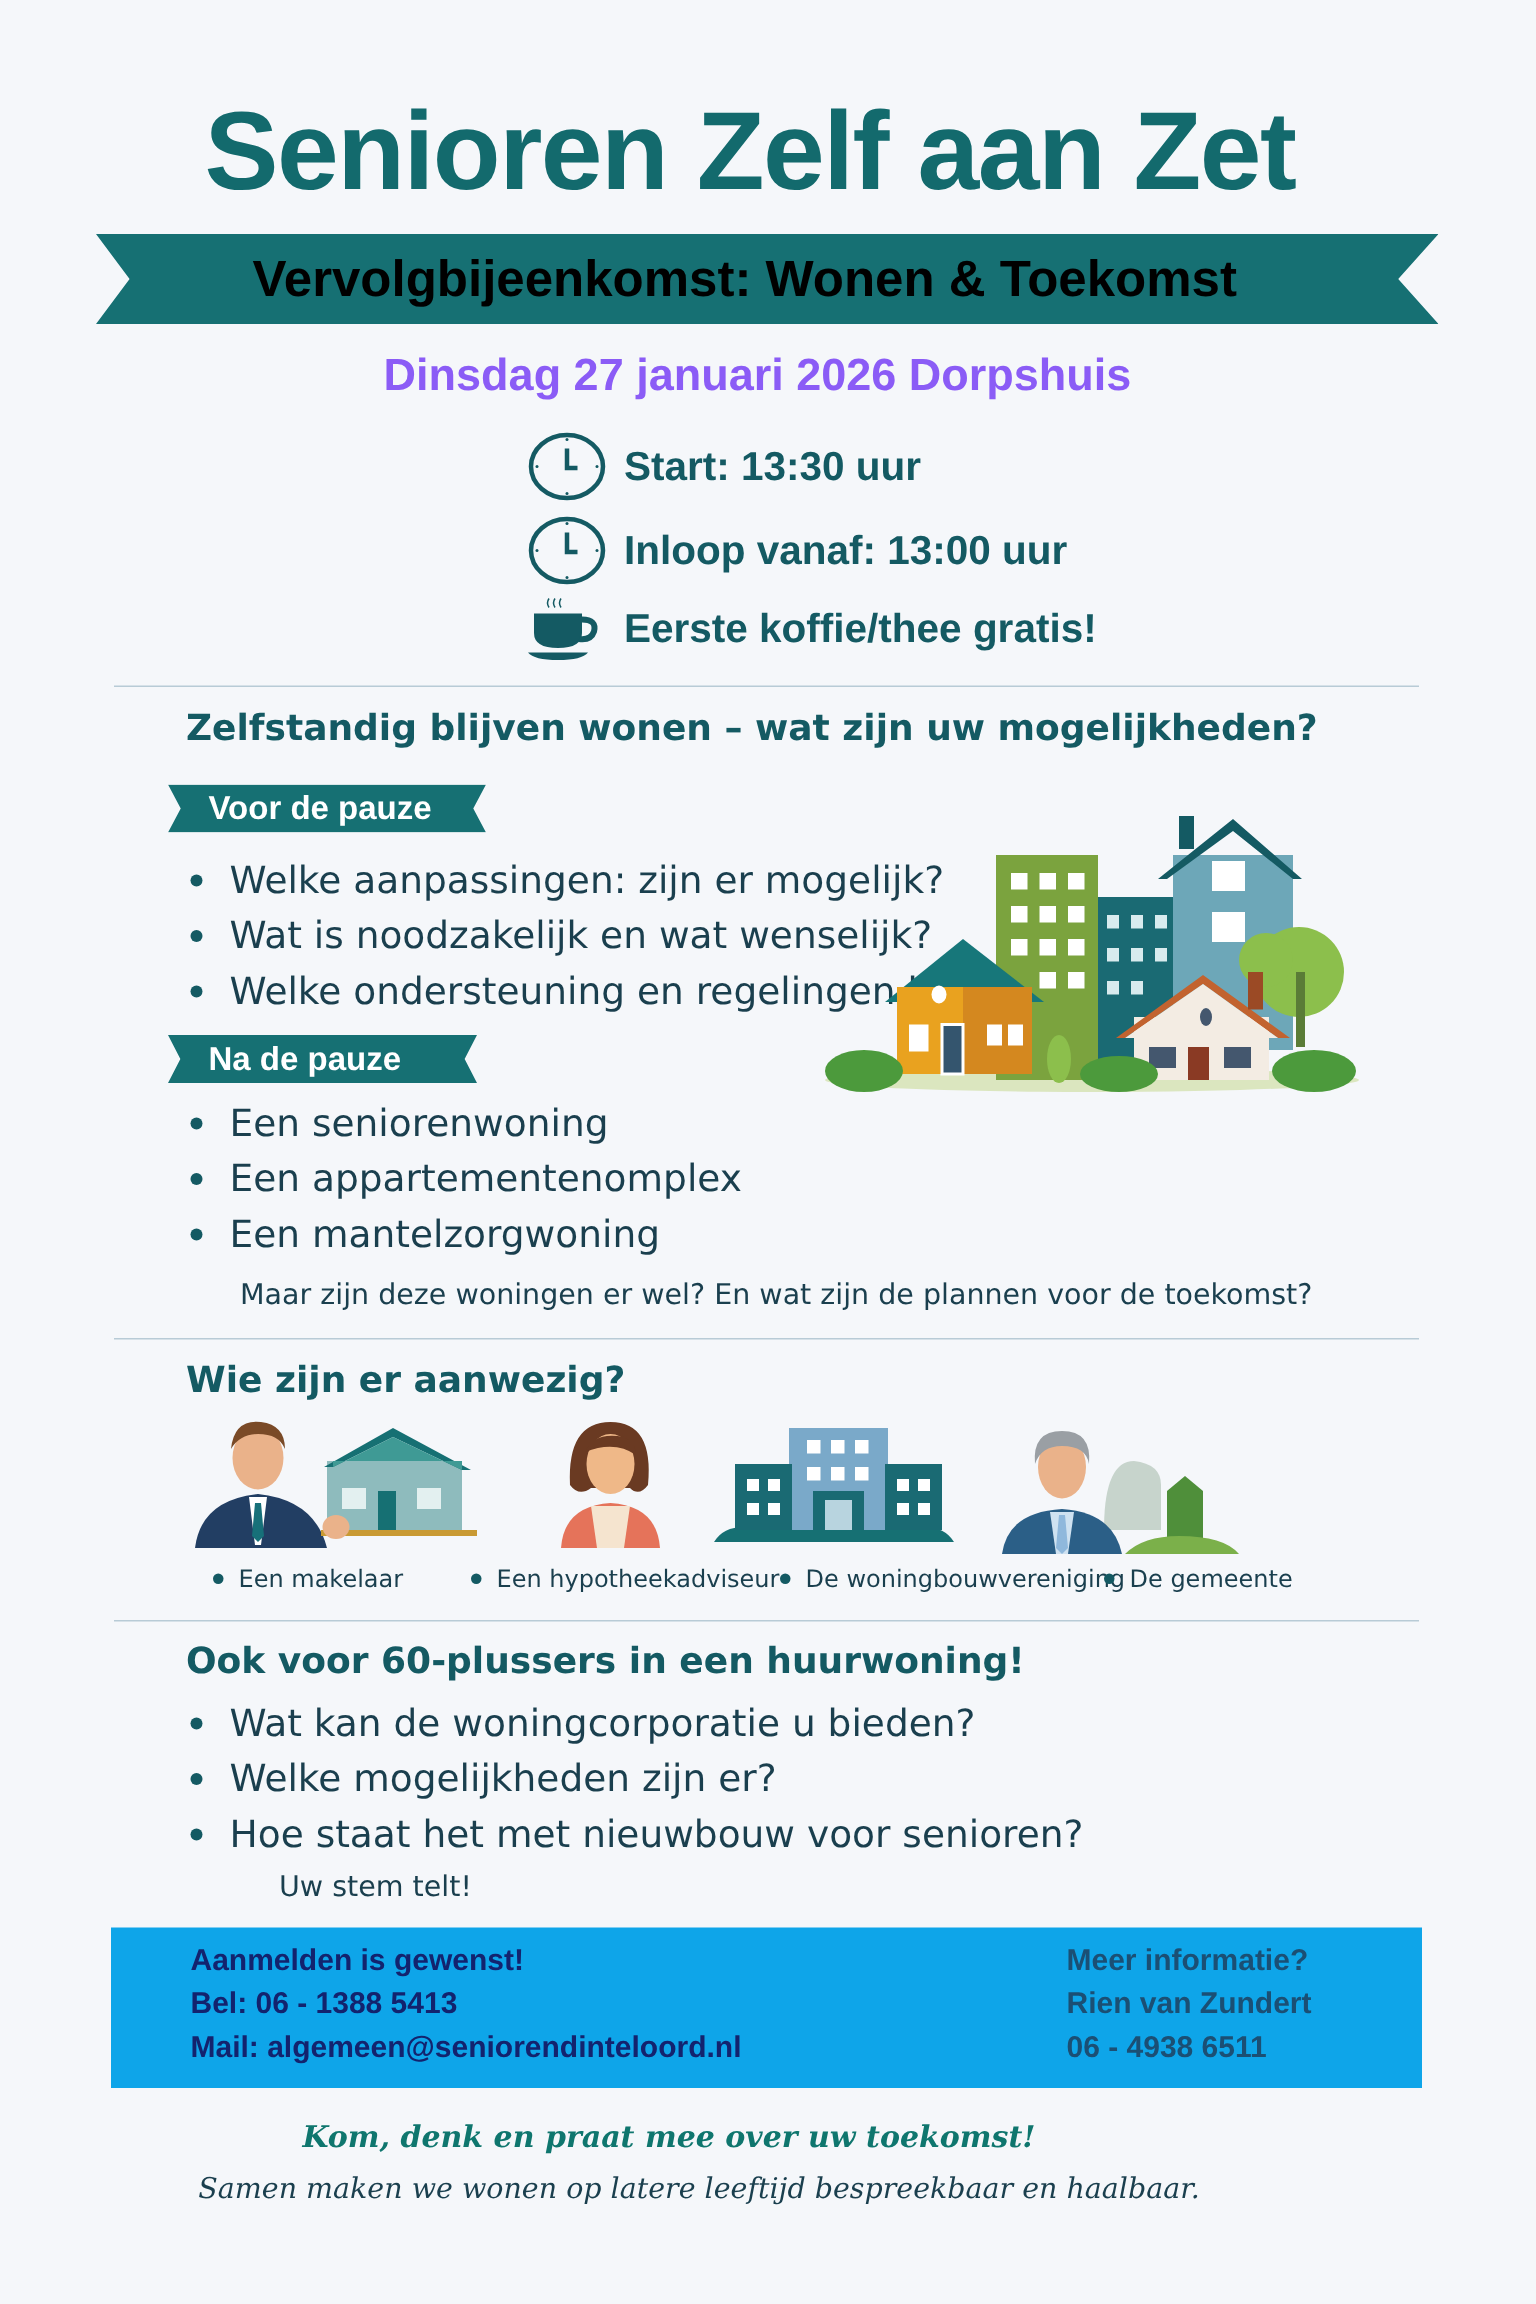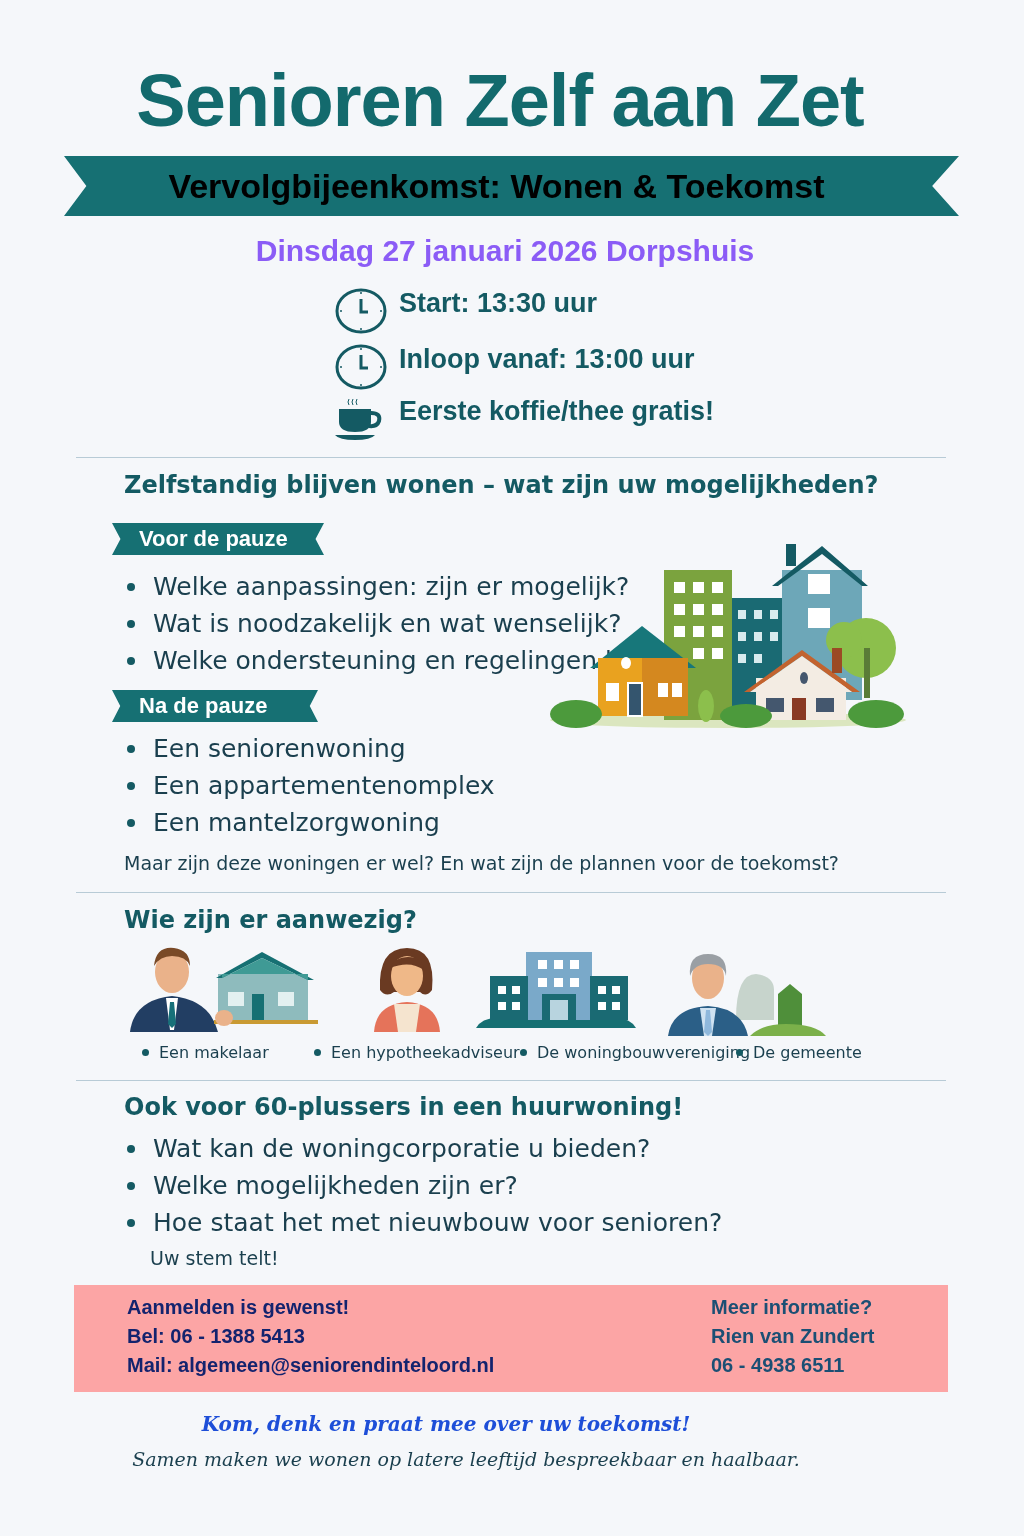--- a/index.html
+++ b/index.html
@@ -25,21 +25,21 @@
   }
   .banner span {
     color: #000000; font-family: "Liberation Sans", sans-serif;
     font-size: 34px; font-weight: bold; margin-left: -30px;
   }
   .date {
     left: 0; width: 1010px; top: 234px; text-align: center;
     font-family: "Liberation Sans", sans-serif;
     font-weight: bold; font-size: 30px; color: #8b5cf6;
   }
-  .info-row { left: 335px; display: flex; }
+  .info-row { left: 352px; display: flex; align-items: center; }
   .info-row .txt {
     font-family: "Liberation Sans", sans-serif; font-weight: bold;
     font-size: 27px; color: #145a63; margin-left: 12px;
   }
   .divider { left: 76px; width: 870px; height: 1px; background: #b8cbd6; }
   .h2 {
     left: 124px; font-family: "DejaVu Sans", sans-serif; font-weight: bold;
     font-size: 24px; color: #145a63;
   }
   .tag {
@@ -52,43 +52,43 @@
   ul.bullets { list-style: none; left: 124px; }
   ul.bullets li {
     font-family: "DejaVu Sans", sans-serif; font-size: 25px; color: #1a3f4e;
     display: flex; align-items: center;
   }
   ul.bullets li .dot {
     width: 8px; height: 8px; border-radius: 50%; background: #145a63;
     margin: 0 18px 0 3px; flex: none;
   }
   .plain {
-    font-family: "DejaVu Sans", sans-serif; font-size: 19px; color: #1a3f4e;
+    font-family: "DejaVu Sans", sans-serif; font-size: 19px; color: #1a3f4e; margin-left: 36px;
   }
   .who-label {
     font-family: "DejaVu Sans", sans-serif; font-size: 16px; color: #1a3f4e;
     display: flex; align-items: center; white-space: nowrap;
   }
   .who-label .dot {
     width: 7px; height: 7px; border-radius: 50%; background: #145a63; margin-right: 10px;
   }
   .contact {
-    left: 74px; top: 1285px; width: 874px; height: 107px; background: #fca5a5; padding-left: 17px;
+    left: 74px; top: 1285px; width: 874px; height: 107px; background: #0ea5e9; padding-left: 17px;
   }
   .contact .col {
     position: absolute; top: 8px;
     font-family: "Liberation Sans", sans-serif; font-weight: bold; font-size: 20px;
     line-height: 29px;
   }
   .contact .left { left: 53px; color: #13236e; }
   .contact .right { left: 637px; color: #1b4f74; }
   .footer1 {
     left: 0; width: 892px; top: 1412px; text-align: center;
     font-family: "DejaVu Serif", serif; font-style: italic; font-weight: bold;
-    font-size: 20px; color: #1d4ed8;
+    font-size: 20px; color: #0f766e;
   }
   .footer2 {
     left: 0; width: 932px; top: 1448px; text-align: center;
     font-family: "DejaVu Serif", serif; font-style: italic;
     font-size: 19px; color: #1a3f4e;
   }
   svg { display: block; }
 </style>
 </head>
 <body>

